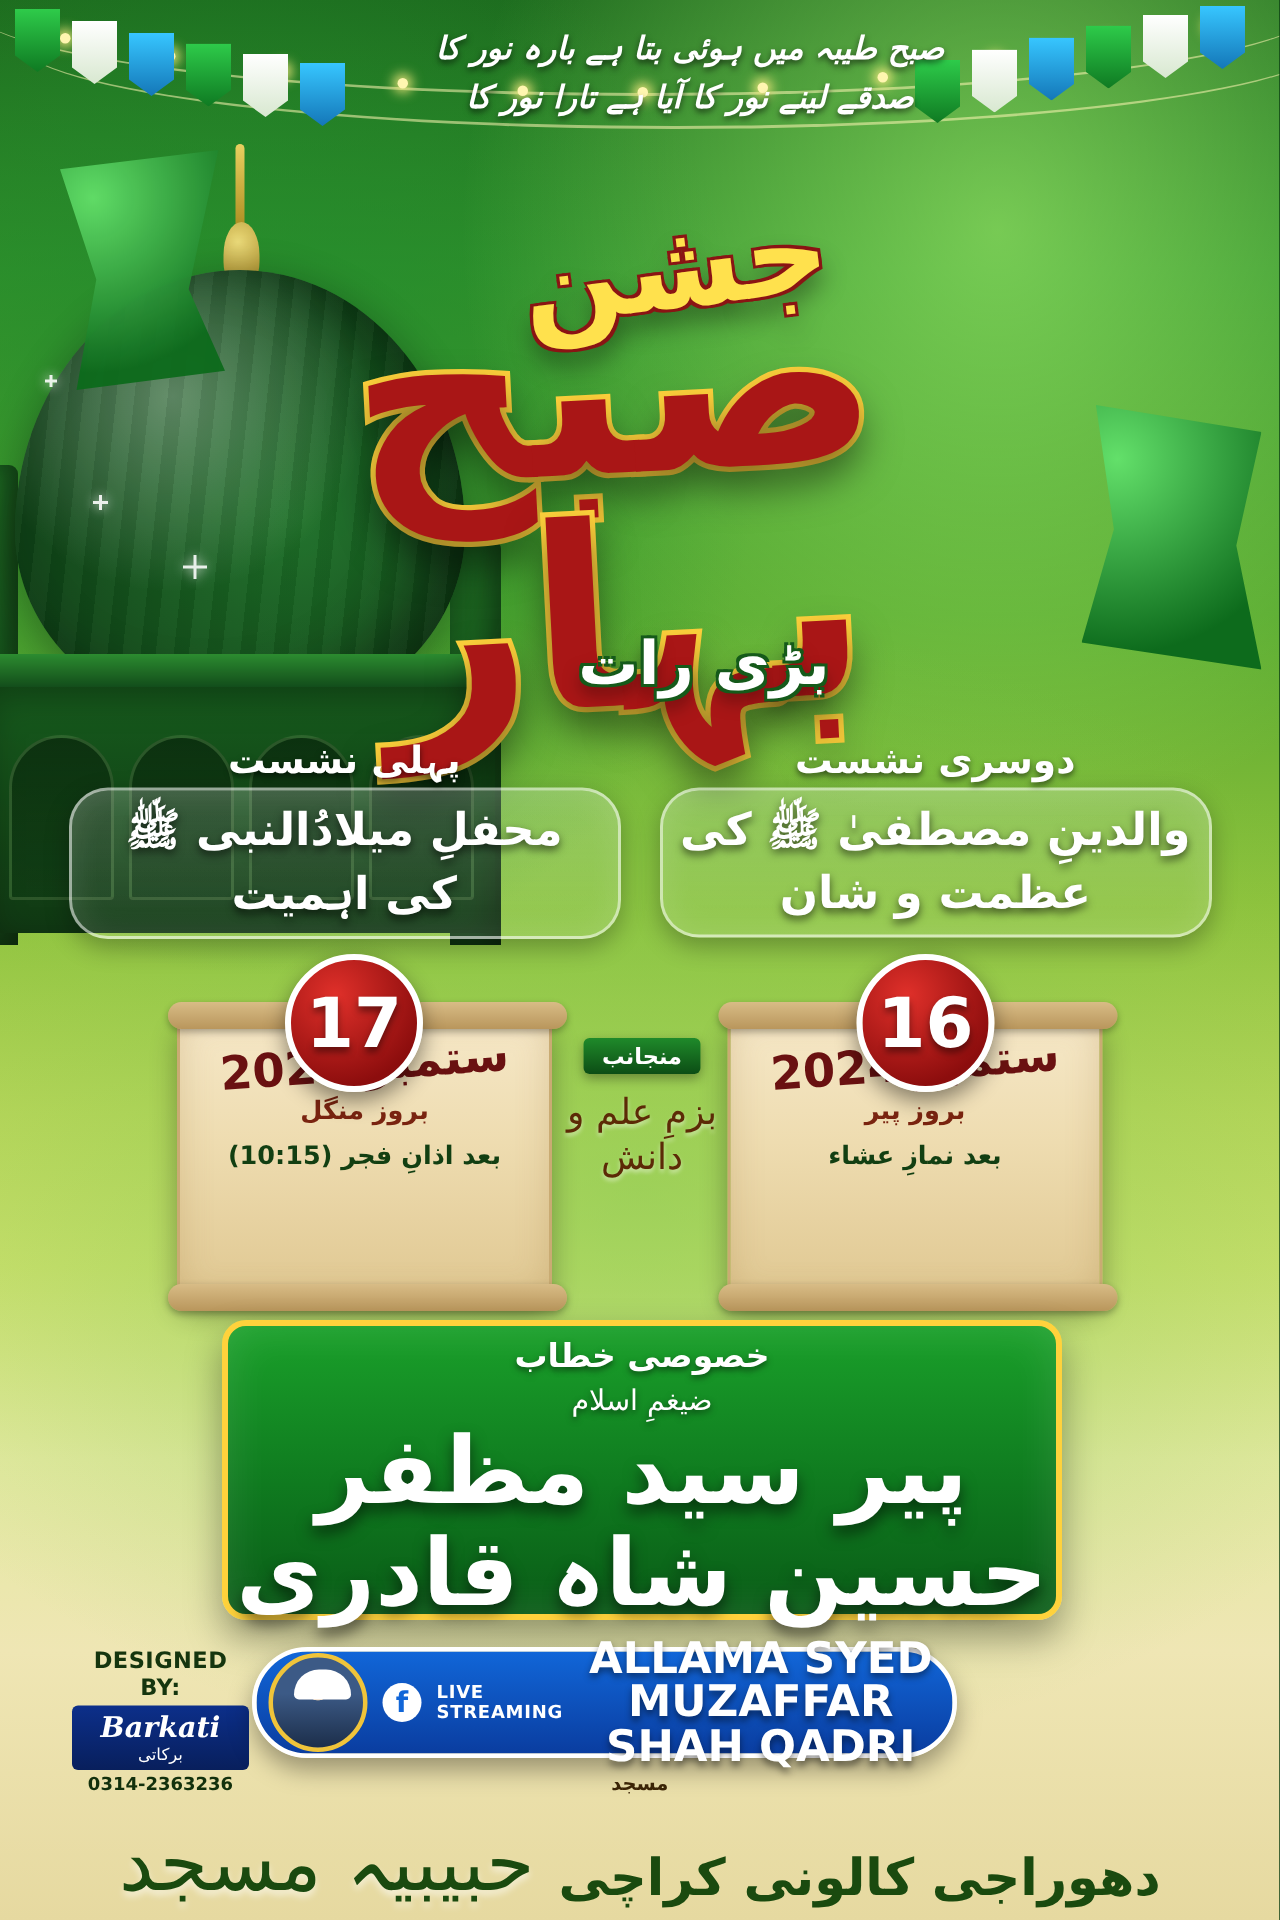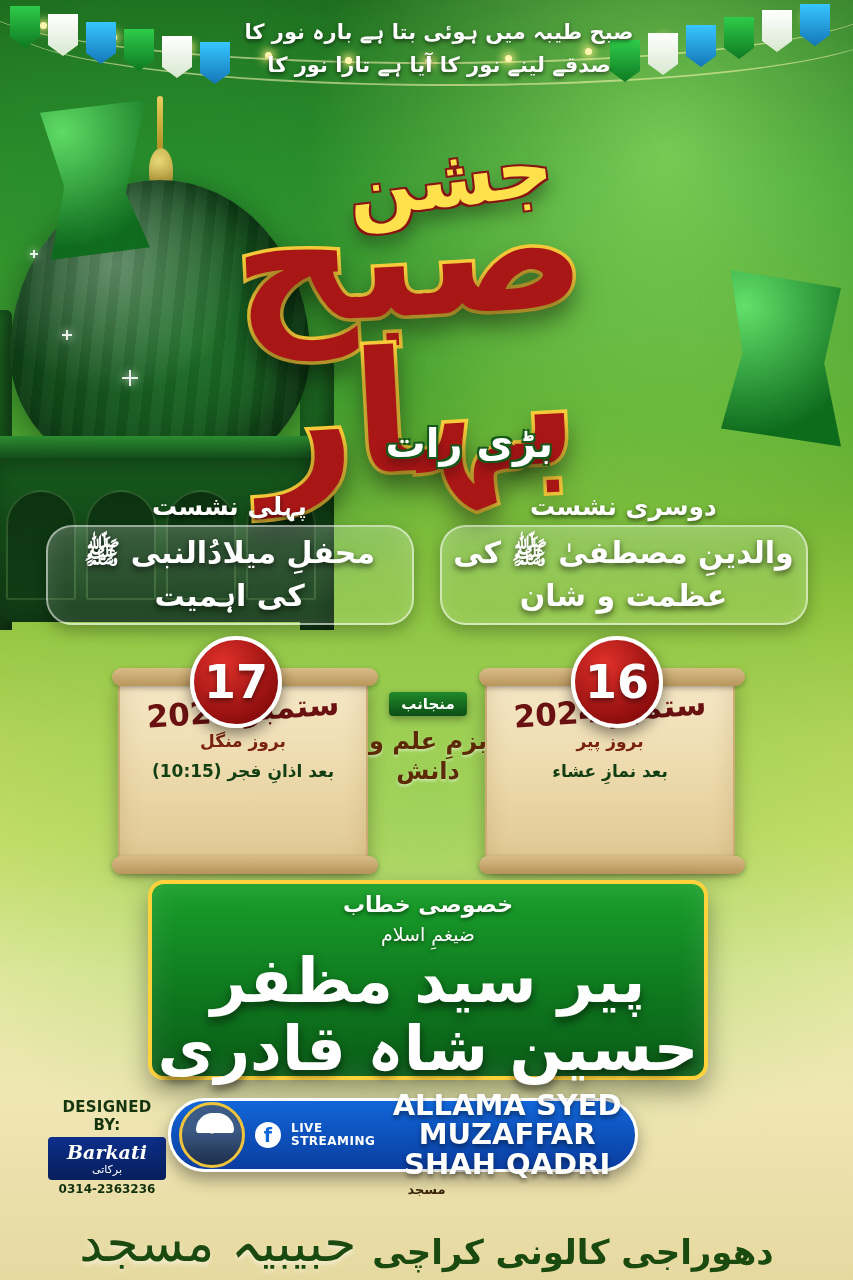--- a/index.html
+++ b/index.html
@@ -113,26 +113,27 @@
     clip-path: polygon(0 8%, 96% 0, 78% 58%, 100% 92%, 10% 100%, 22% 54%);
     opacity:.95;
   }
   .side-flag.right{
     right: 12px; top: 270px; width: 120px; height: 180px;
     clip-path: polygon(8% 0, 100% 10%, 86% 52%, 100% 98%, 0 88%, 18% 46%);
   }
 
   
   .couplet{
-    position:absolute; right: 204px; top: 16px; width: 420px;
+    position:absolute; right: 183px; top: 16px; width: 420px;
     text-align: center;
     color: #ffffff;
     direction: rtl;
     text-shadow: 0 2px 4px rgba(0,0,0,.6);
     line-height: 1.55;
+    font-style: italic;
   }
   .couplet div{ font-size: 21px; font-weight: 700; }
 
   
   .title-wrap{
     position:absolute; left: 0; top: 120px; width: 853px; height: 340px;
   }
   .title-jashn{
     position:absolute; right: 300px; top: 14px;
     font-size: 78px; font-weight: 900; color: #ffe14d;
@@ -231,21 +232,21 @@
   .center-tag{
     position:absolute; left: 368px; top: 692px; width: 120px;
     direction: rtl; text-align:center;
   }
   .tag-ribbon{
     display:inline-block; background: linear-gradient(180deg,#1f8a2a,#0c4d15);
     color:#fff; font-size: 15px; font-weight: 800; padding: 3px 12px;
     border-radius: 4px; box-shadow: 0 3px 8px rgba(0,0,0,.35);
   }
   .center-lines{
-    margin-top: 10px; color: #5c2a06; font-weight: 700; font-size: 24px; line-height: 1.25;
+    margin-top: 10px; color: #5c2a06; font-weight: 400; font-size: 24px; line-height: 1.25;
     text-shadow: 0 2px 3px rgba(255,255,255,.5);
   }
 
   
   .speaker{
     position:absolute; left: 148px; top: 880px; width: 560px; height: 200px;
     background: linear-gradient(180deg,#1aa02a 0%, #0f7a1f 55%, #0a5c17 100%);
     border: 4px solid #ffd23c;
     border-radius: 16px;
     box-shadow: 0 12px 24px rgba(0,0,0,.35), inset 0 0 30px rgba(255,255,255,.12);

